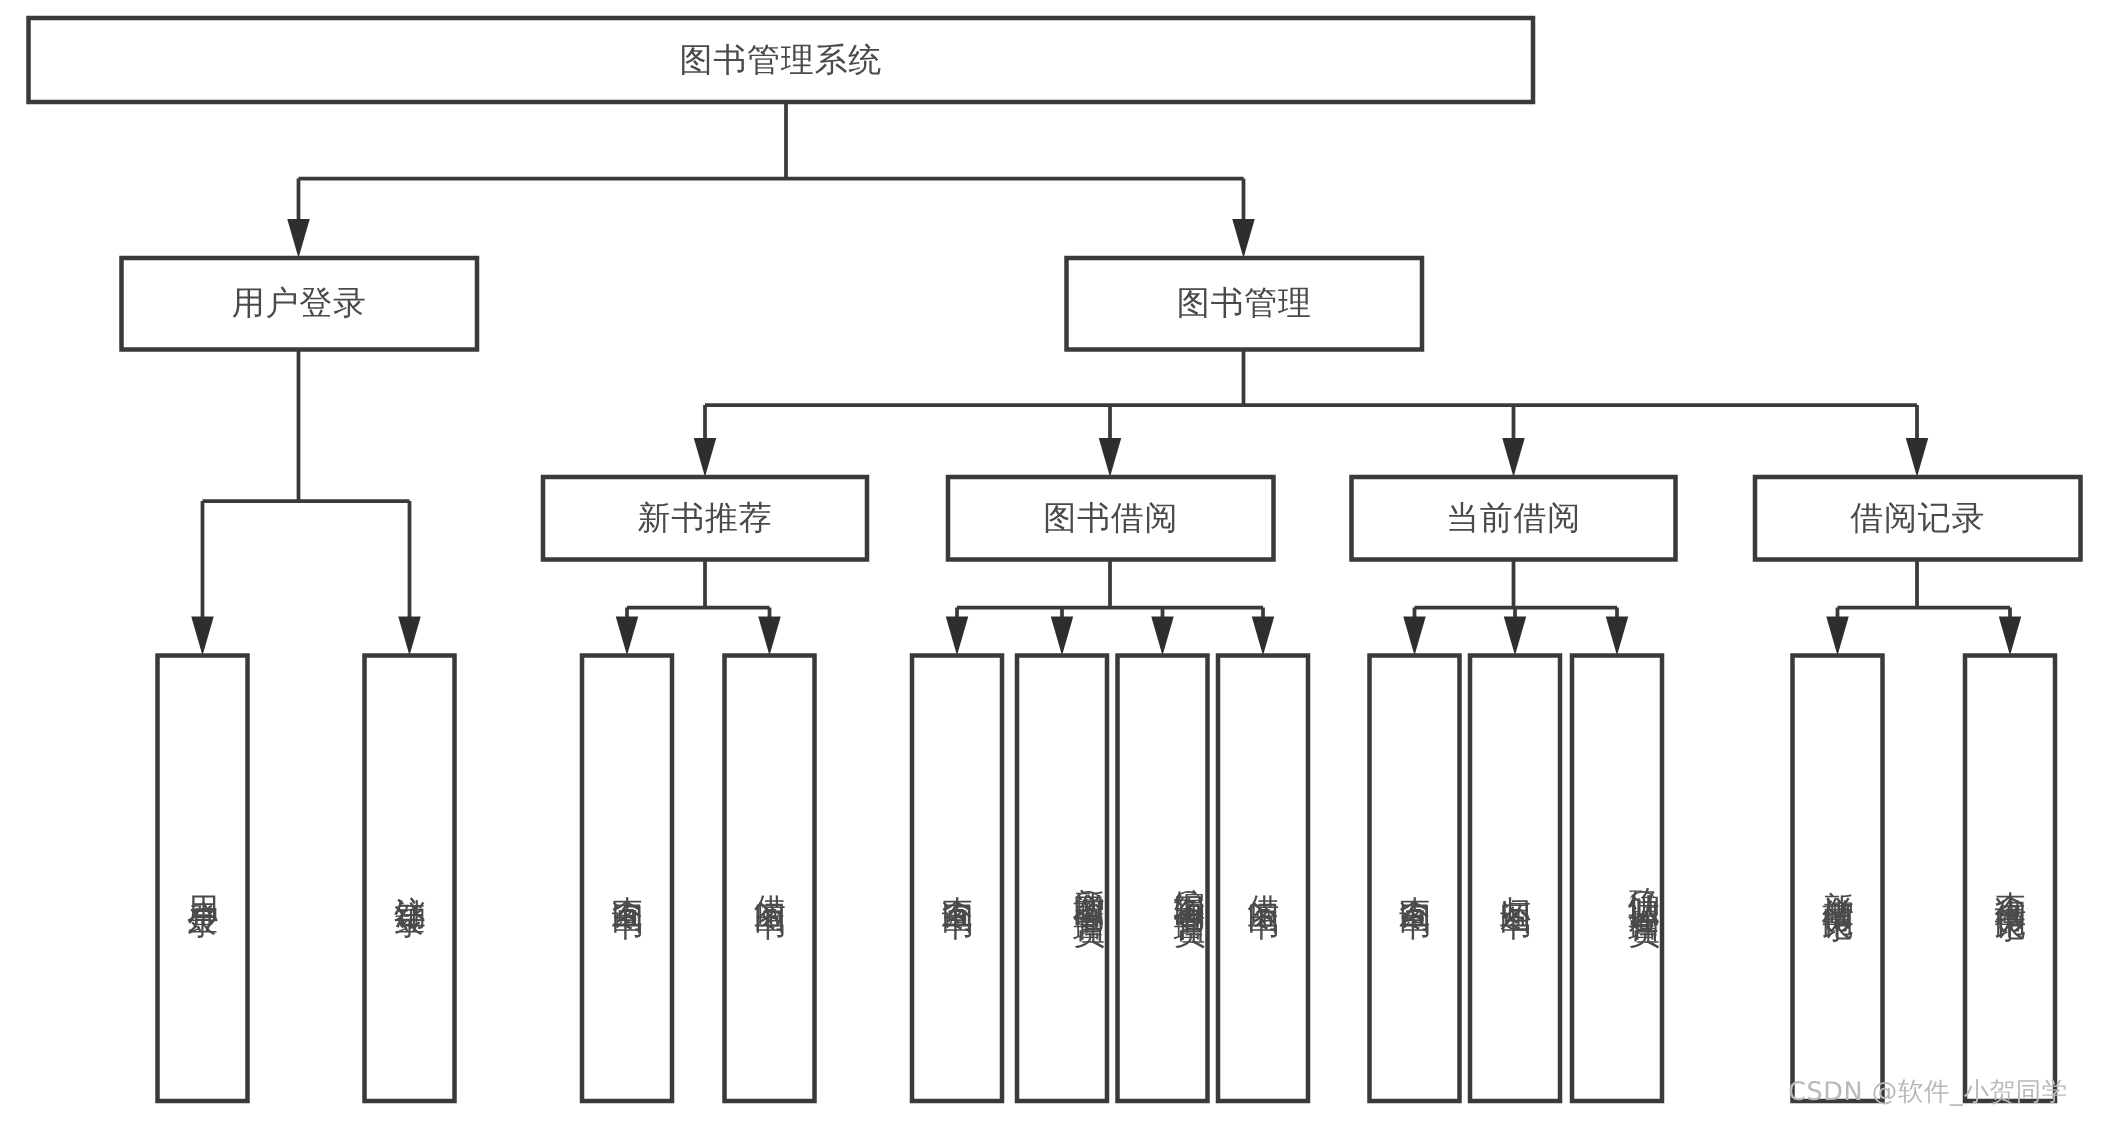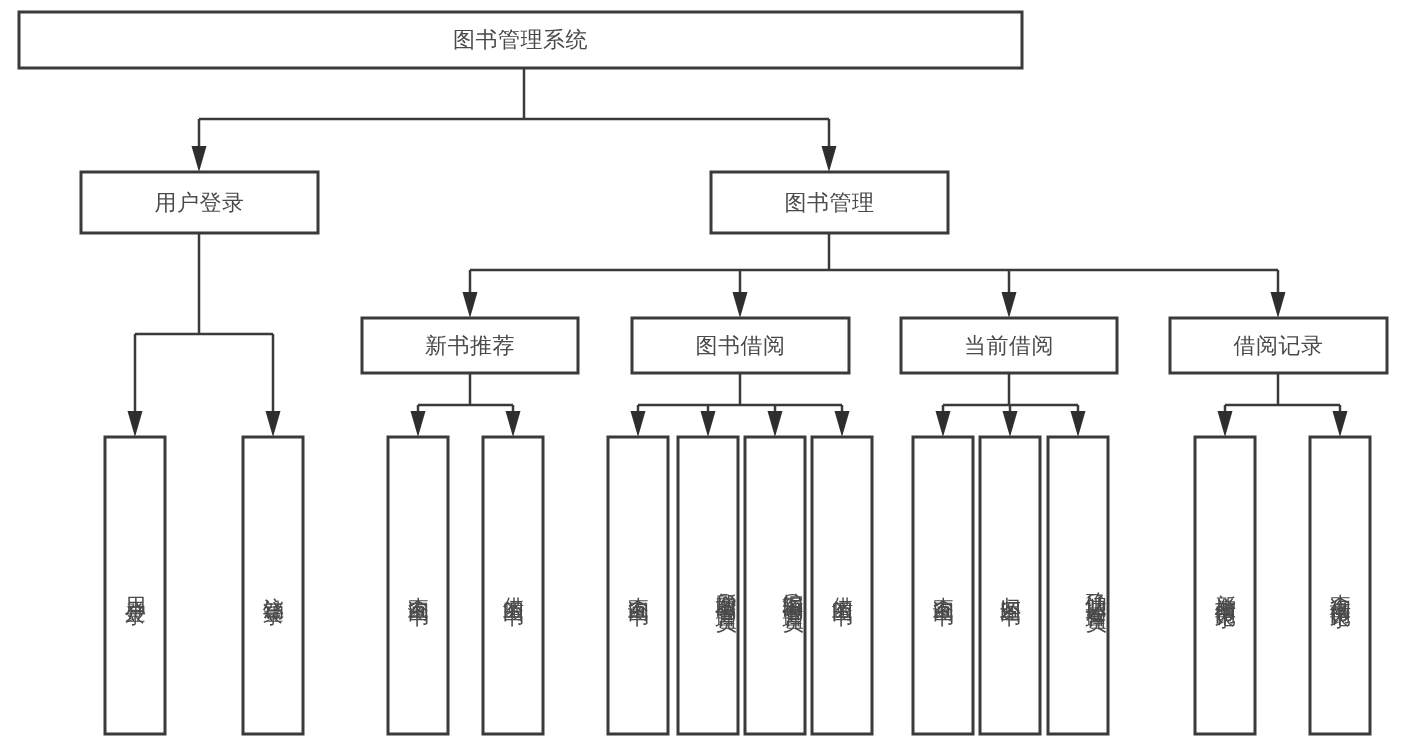--- a/index.html
+++ b/index.html
@@ -192,14 +192,15 @@
       <div class="node-label-v" style="left: 678px; top: 437px; width: 60px; height: 297px; align-items: flex-start; justify-content: center; padding-top: 6px; box-sizing: border-box;">新增图书（管理员）</div>
       <div class="node-label-v" style="left: 745px; top: 437px; width: 60px; height: 297px; align-items: flex-start; justify-content: center; padding-top: 6px; box-sizing: border-box;">编辑图书（管理员）</div>
       <div class="node-label-v" style="left: 812px; top: 437px; width: 60px; height: 297px;">借阅图书</div>
       <div class="node-label-v" style="left: 913px; top: 437px; width: 60px; height: 297px;">查询图书</div>
       <div class="node-label-v" style="left: 980px; top: 437px; width: 60px; height: 297px;">归还图书</div>
       <div class="node-label-v" style="left: 1048px; top: 437px; width: 60px; height: 297px; align-items: flex-start; justify-content: center; padding-top: 6px; box-sizing: border-box;">确认归还（管理员）</div>
       <div class="node-label-v" style="left: 1195px; top: 437px; width: 60px; height: 297px;">新增借阅记录</div>
       <div class="node-label-v" style="left: 1310px; top: 437px; width: 60px; height: 297px;">查询借阅记录</div>
     </div>
 
+  <div class="watermark" style="left: 1192px; top: 716px;">CSDN @软件_小贺同学</div>
 
 </div>
 
 </body></html>

